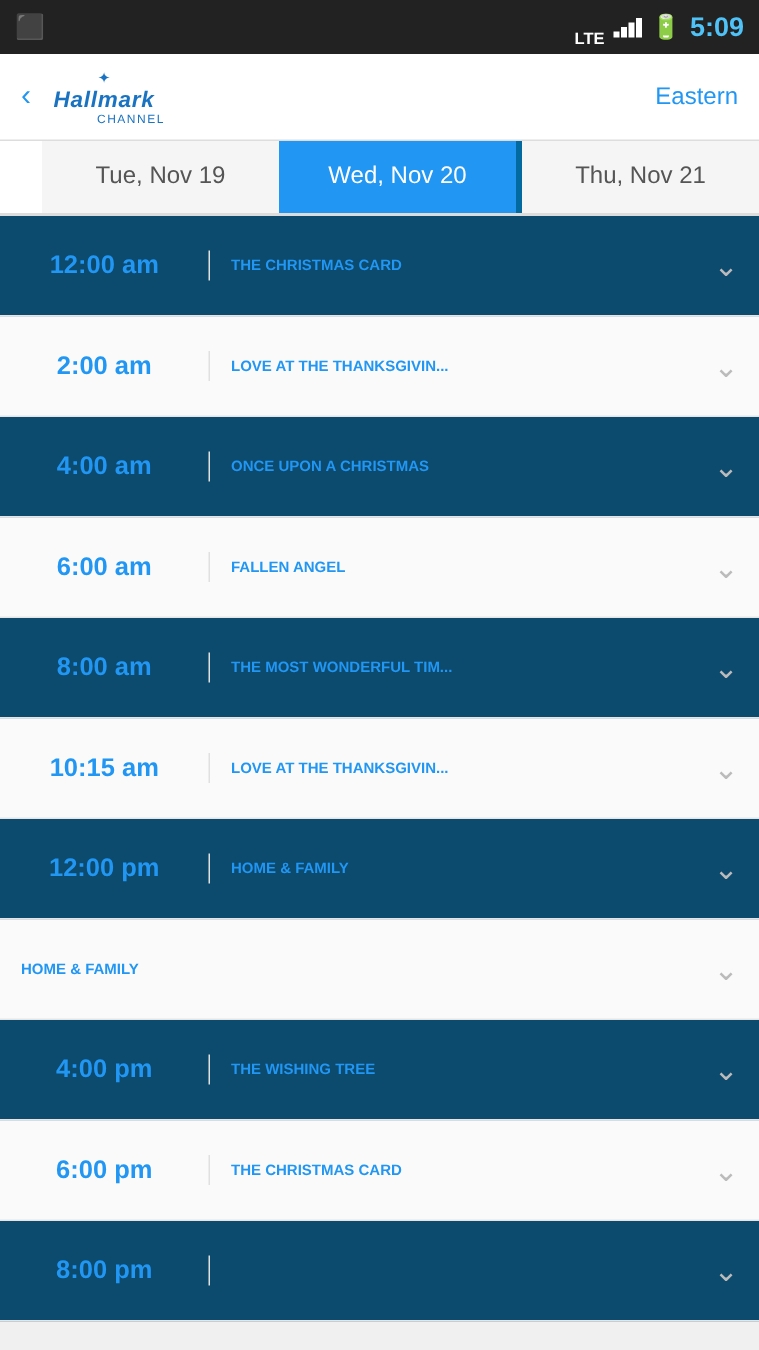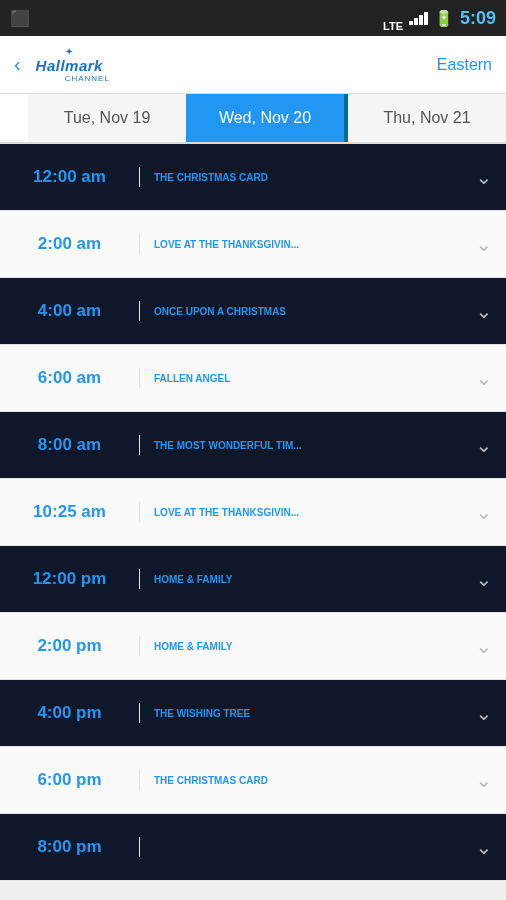--- a/index.html
+++ b/index.html
@@ -153,21 +153,21 @@
     
     .schedule-list {
       width: 100%;
       overflow-y: auto;
     }
     .schedule-row {
       width: 100%;
       height: 67px;
       display: flex;
       align-items: center;
-      background: #0f172a;
+      background: #0c4a6e;
       border-bottom: 1px solid #e5e5e5;
     }
     .schedule-row:nth-child(even) {
       background: #fafafa;
     }
     .time-cell {
       width: 140px;
       min-width: 140px;
       text-align: center;
       color: #2196f3;
@@ -254,31 +254,30 @@
       <div class="time-cell">6:00 am</div>
       <div class="title-cell">FALLEN ANGEL</div>
       <div class="chevron-cell">⌄</div>
     </div>
     <div class="schedule-row">
       <div class="time-cell">8:00 am</div>
       <div class="title-cell">THE MOST WONDERFUL TIM...</div>
       <div class="chevron-cell">⌄</div>
     </div>
     <div class="schedule-row">
-      <div class="time-cell">10:25 am</div>
+      <div class="time-cell">10:15 am</div>
       <div class="title-cell">LOVE AT THE THANKSGIVIN...</div>
       <div class="chevron-cell">⌄</div>
     </div>
     <div class="schedule-row">
       <div class="time-cell">12:00 pm</div>
       <div class="title-cell">HOME &amp; FAMILY</div>
       <div class="chevron-cell">⌄</div>
     </div>
     <div class="schedule-row">
-      <div class="time-cell">2:00 pm</div>
       <div class="title-cell">HOME &amp; FAMILY</div>
       <div class="chevron-cell">⌄</div>
     </div>
     <div class="schedule-row">
       <div class="time-cell">4:00 pm</div>
       <div class="title-cell">THE WISHING TREE</div>
       <div class="chevron-cell">⌄</div>
     </div>
     <div class="schedule-row">
       <div class="time-cell">6:00 pm</div>

